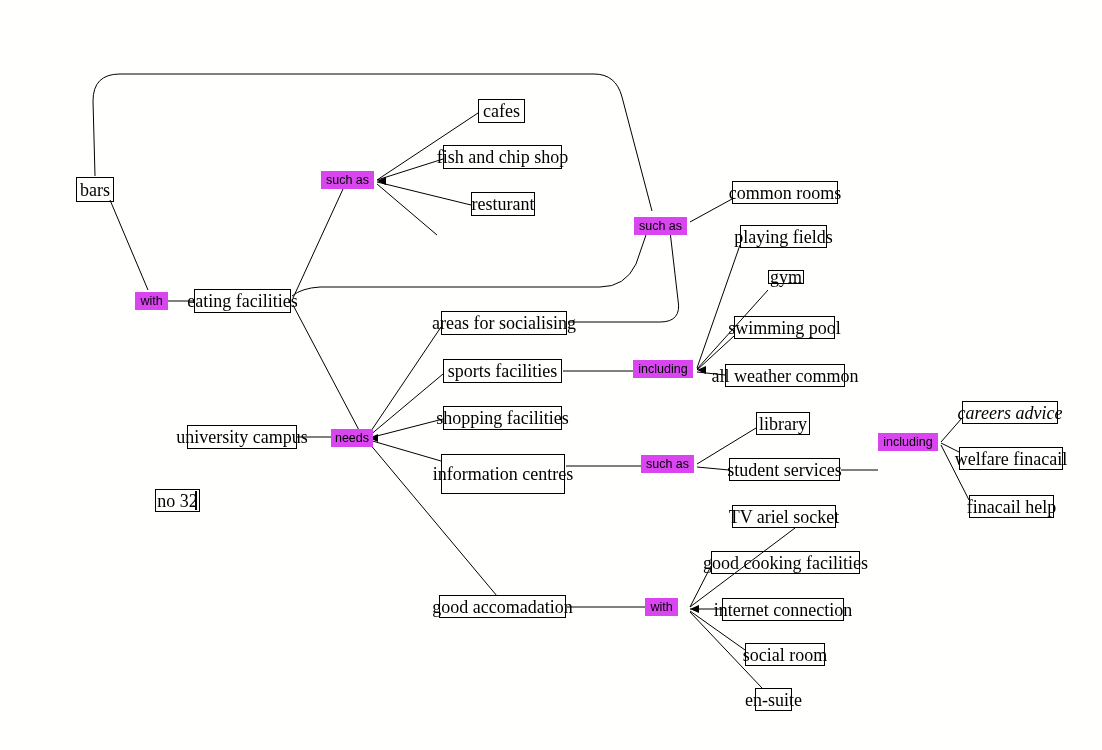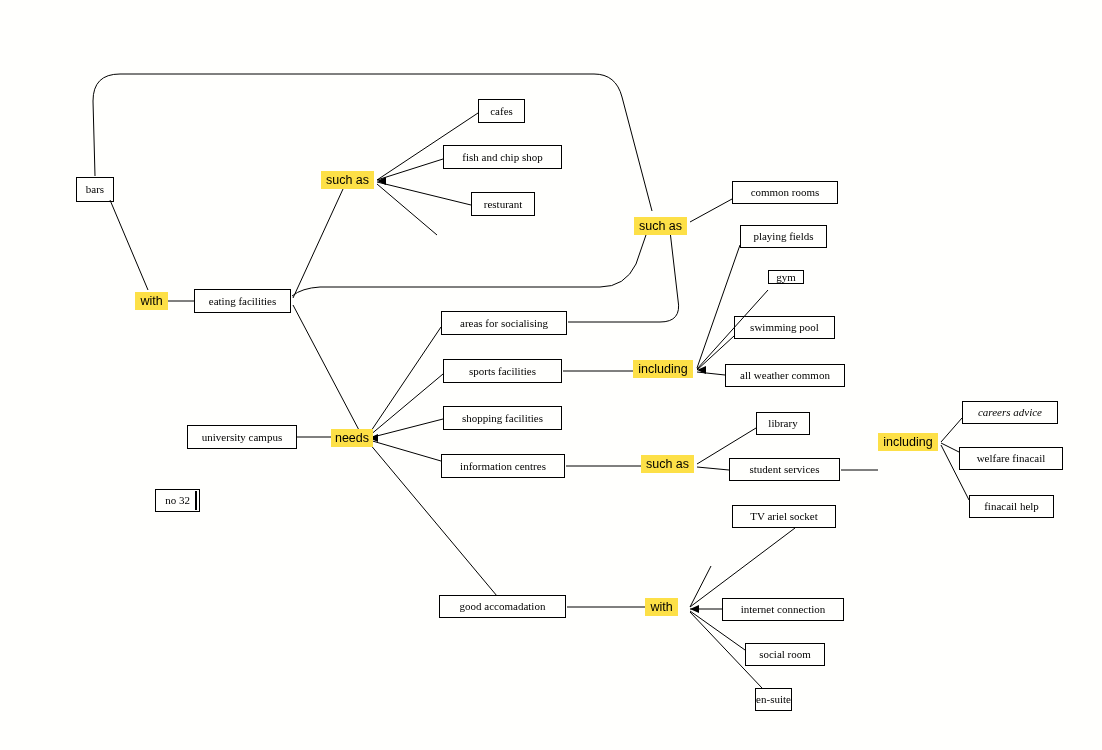--- a/index.html
+++ b/index.html
@@ -22,38 +22,38 @@
     top: 0;
     width: 1102px;
     height: 750px;
   }
   .node {
     position: absolute;
     box-sizing: border-box;
     border: 1px solid #000000;
     background: transparent;
     font-family: "Liberation Serif", "DejaVu Serif", serif;
-    font-size: 11px;
+    font-size: 18px;
     line-height: 1;
     color: #000000;
     white-space: nowrap;
     display: flex;
     align-items: center;
     justify-content: center;
     padding: 0 4px;
   }
   .link-label {
     position: absolute;
     box-sizing: border-box;
     font-family: "Liberation Sans", "DejaVu Sans", sans-serif;
     font-size: 12.5px;
     line-height: 1;
     color: #000000;
     white-space: nowrap;
-    background: #fde047;
+    background: #d946ef;
     display: flex;
     align-items: center;
     justify-content: center;
   }
   .cursor-bar {
     position: absolute;
     width: 2px;
     background: #000000;
   }
 </style>
@@ -120,21 +120,21 @@
     </div>
     <div class="node" style="left: 441px; top: 311px; width: 126px; height: 24px;">
       <span>areas for socialising</span>
     </div>
     <div class="node" style="left: 443px; top: 359px; width: 119px; height: 24px;">
       <span>sports facilities</span>
     </div>
     <div class="node" style="left: 443px; top: 406px; width: 119px; height: 24px;">
       <span>shopping facilities</span>
     </div>
-    <div class="node" style="left: 441px; top: 454px; width: 124px; height: 24px;">
+    <div class="node" style="left: 441px; top: 454px; width: 124px; height: 40px;">
       <span>information centres</span>
     </div>
     <div class="node" style="left: 187px; top: 425px; width: 110px; height: 24px;">
       <span>university campus</span>
     </div>
     <div class="node" style="left: 155px; top: 489px; width: 45px; height: 23px;">
       <span>no 32</span>
     </div>
     <div class="cursor-bar" style="left: 195px; top: 491px; height: 19px;"></div>
     <div class="node" style="left: 732px; top: 181px; width: 106px; height: 23px;">
@@ -163,20 +163,23 @@
     </div>
     <div class="node" style="left: 959px; top: 447px; width: 104px; height: 23px;">
       <span>welfare finacail</span>
     </div>
     <div class="node" style="left: 969px; top: 495px; width: 85px; height: 23px;">
       <span>finacail help</span>
     </div>
     <div class="node" style="left: 732px; top: 505px; width: 104px; height: 23px;">
       <span>TV ariel socket</span>
     </div>
+    <div class="node" style="left: 711px; top: 551px; width: 149px; height: 23px;">
+      <span>good cooking facilities</span>
+    </div>
     <div class="node" style="left: 722px; top: 598px; width: 122px; height: 23px;">
       <span>internet connection</span>
     </div>
     <div class="node" style="left: 745px; top: 643px; width: 80px; height: 23px;">
       <span>social room</span>
     </div>
     <div class="node" style="left: 755px; top: 688px; width: 37px; height: 23px;">
       <span>en-suite</span>
     </div>
     <div class="node" style="left: 439px; top: 595px; width: 127px; height: 23px;">

